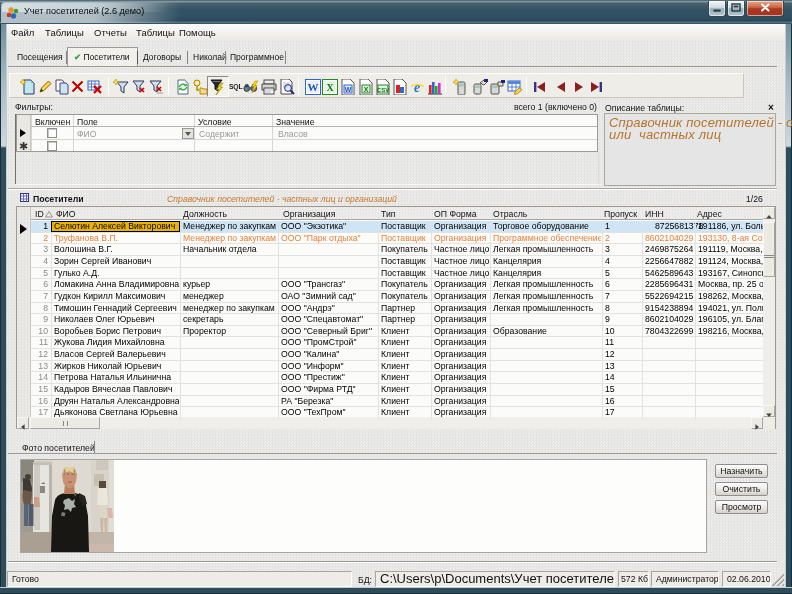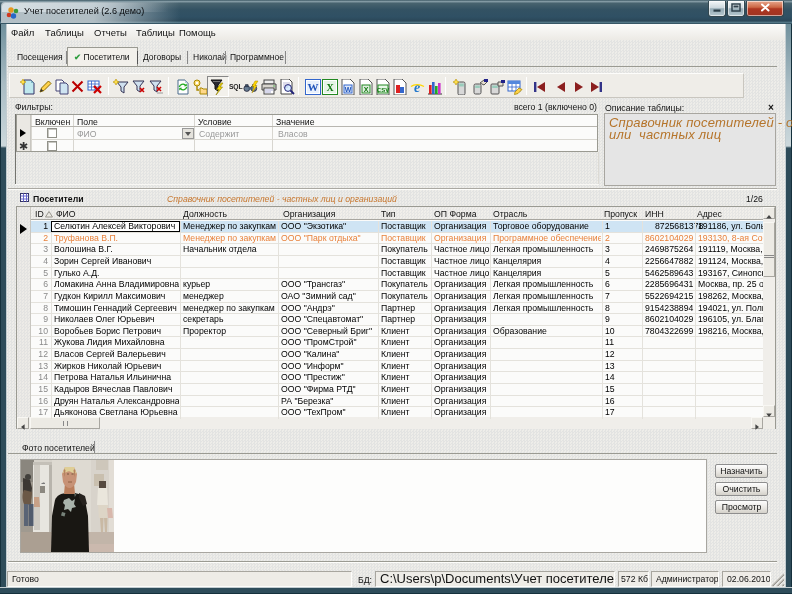--- a/index.html
+++ b/index.html
@@ -48,21 +48,21 @@
   border-bottom:1px solid #a8a6a0; font-size:8.7px; color:#111; }
 #gmarker { position:absolute; left:0; top:0; width:14px; height:221px; background:#eae8e3; background-image:repeating-conic-gradient(rgba(198,206,218,0.18) 0% 25%, rgba(255,255,255,0.15) 0% 50%); background-size:3px 3px;
   border-right:1px solid #c8c6c0; }
 #gdata { position:absolute; left:14px; top:14px; width:733px; height:198px; overflow:hidden; }
 .trow { position:absolute; left:0; width:733px; border-bottom:1px solid #e4e2dc; background:#fbfbfa; }
 .trow.oj .c { color:#e8823c; }
 .c { position:absolute; top:1px; height:9px; font-size:8.7px; line-height:9px; color:#000;
   white-space:nowrap; overflow:hidden; }
 .cid { color:#8a8a8a; }
 .gv { position:absolute; top:0; width:1px; height:198px; background:#e4e2dc; z-index:2; }
-.fcell { position:absolute; left:20px; top:0; width:129px; height:11px; background:#ffffff; z-index:3;
+.fcell { position:absolute; left:20px; top:0; width:129px; height:11px; background:#eab308; z-index:3;
   border:1px solid #000; font-size:8.7px; line-height:9px; padding-left:2px; white-space:nowrap; overflow:hidden; }
 .sb { position:absolute; background:#f0eeea; }
 .sbtn { position:absolute; background:#eceae4; border:1px solid;
   border-color:#f8f7f3 #a8a6a0 #a8a6a0 #f8f7f3; }
 #photowell { position:absolute; left:20px; top:459px; width:687px; height:94px; background:#fdfdfc;
   border:1px solid #a8a6a0; }
 .pbtn { position:absolute; left:715px; width:53px; height:14px; font-size:8.7px; line-height:12px;
   text-align:center; color:#111; background:linear-gradient(180deg,#fdfdfd,#e8e6e1 60%,#d4d1ca);
   border:1px solid #8e8e8e; border-radius:2px; }
 .spanel { position:absolute; top:571px; height:16px; background:#eeece7;

